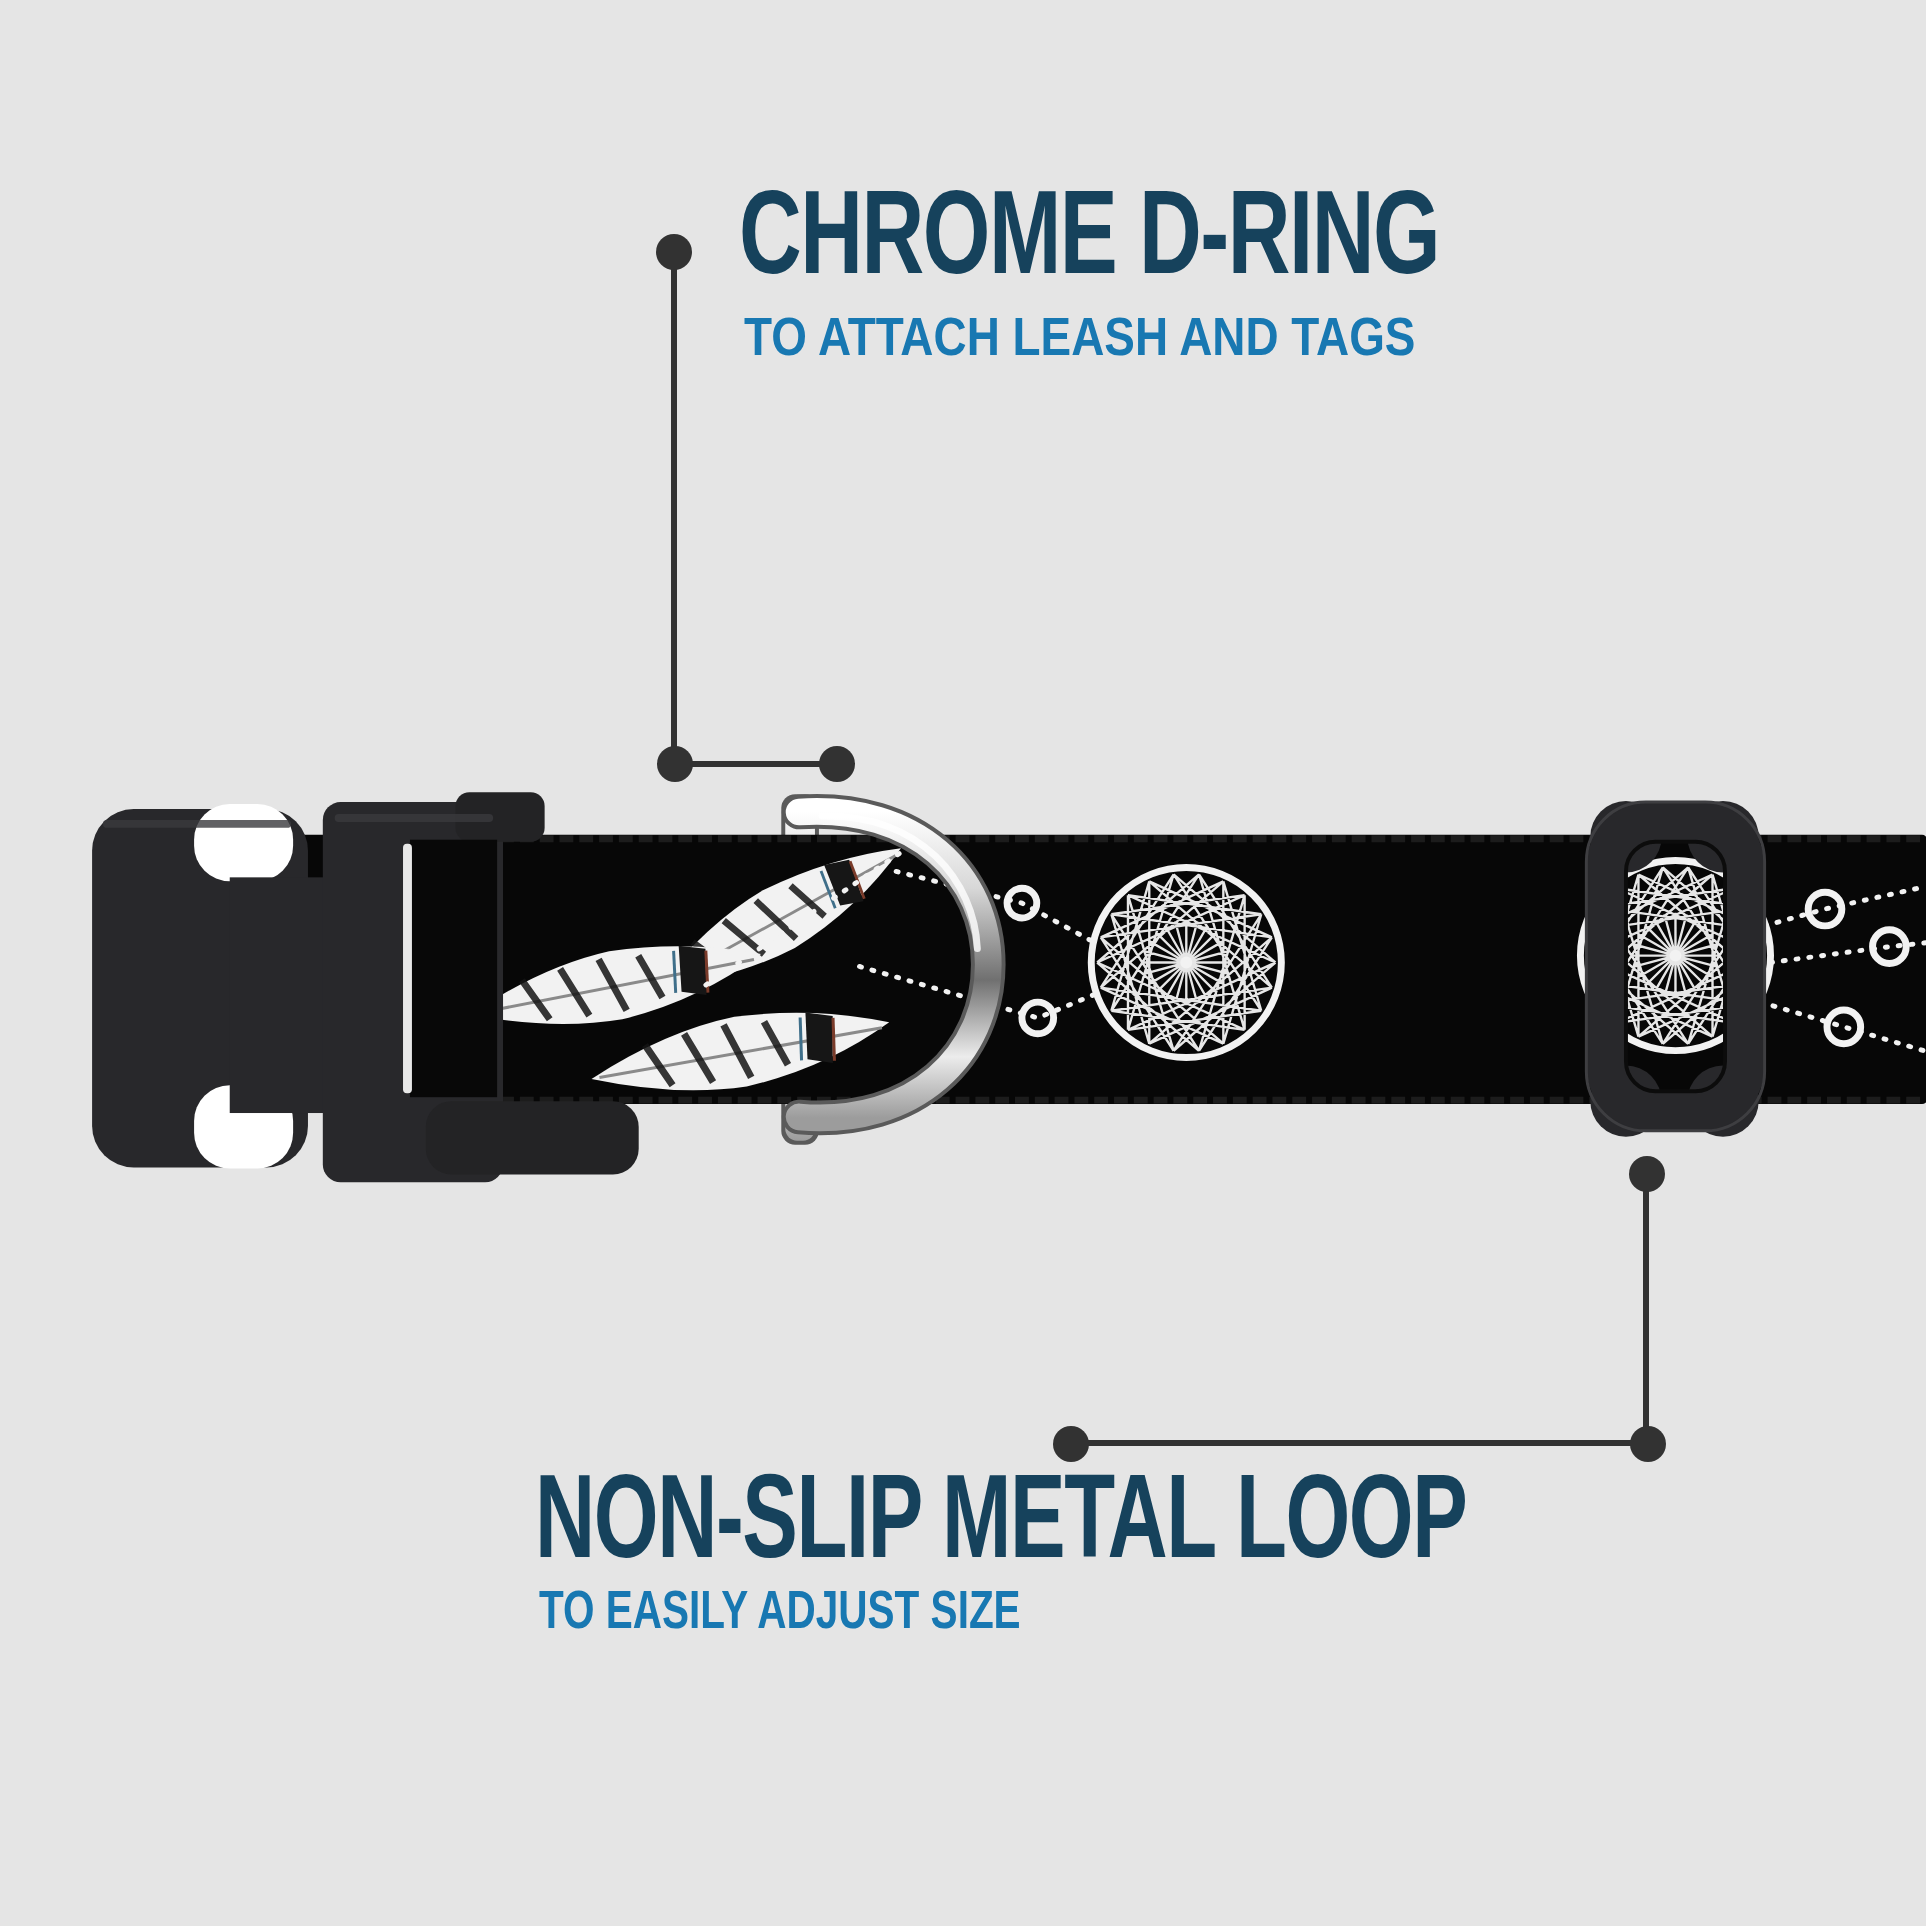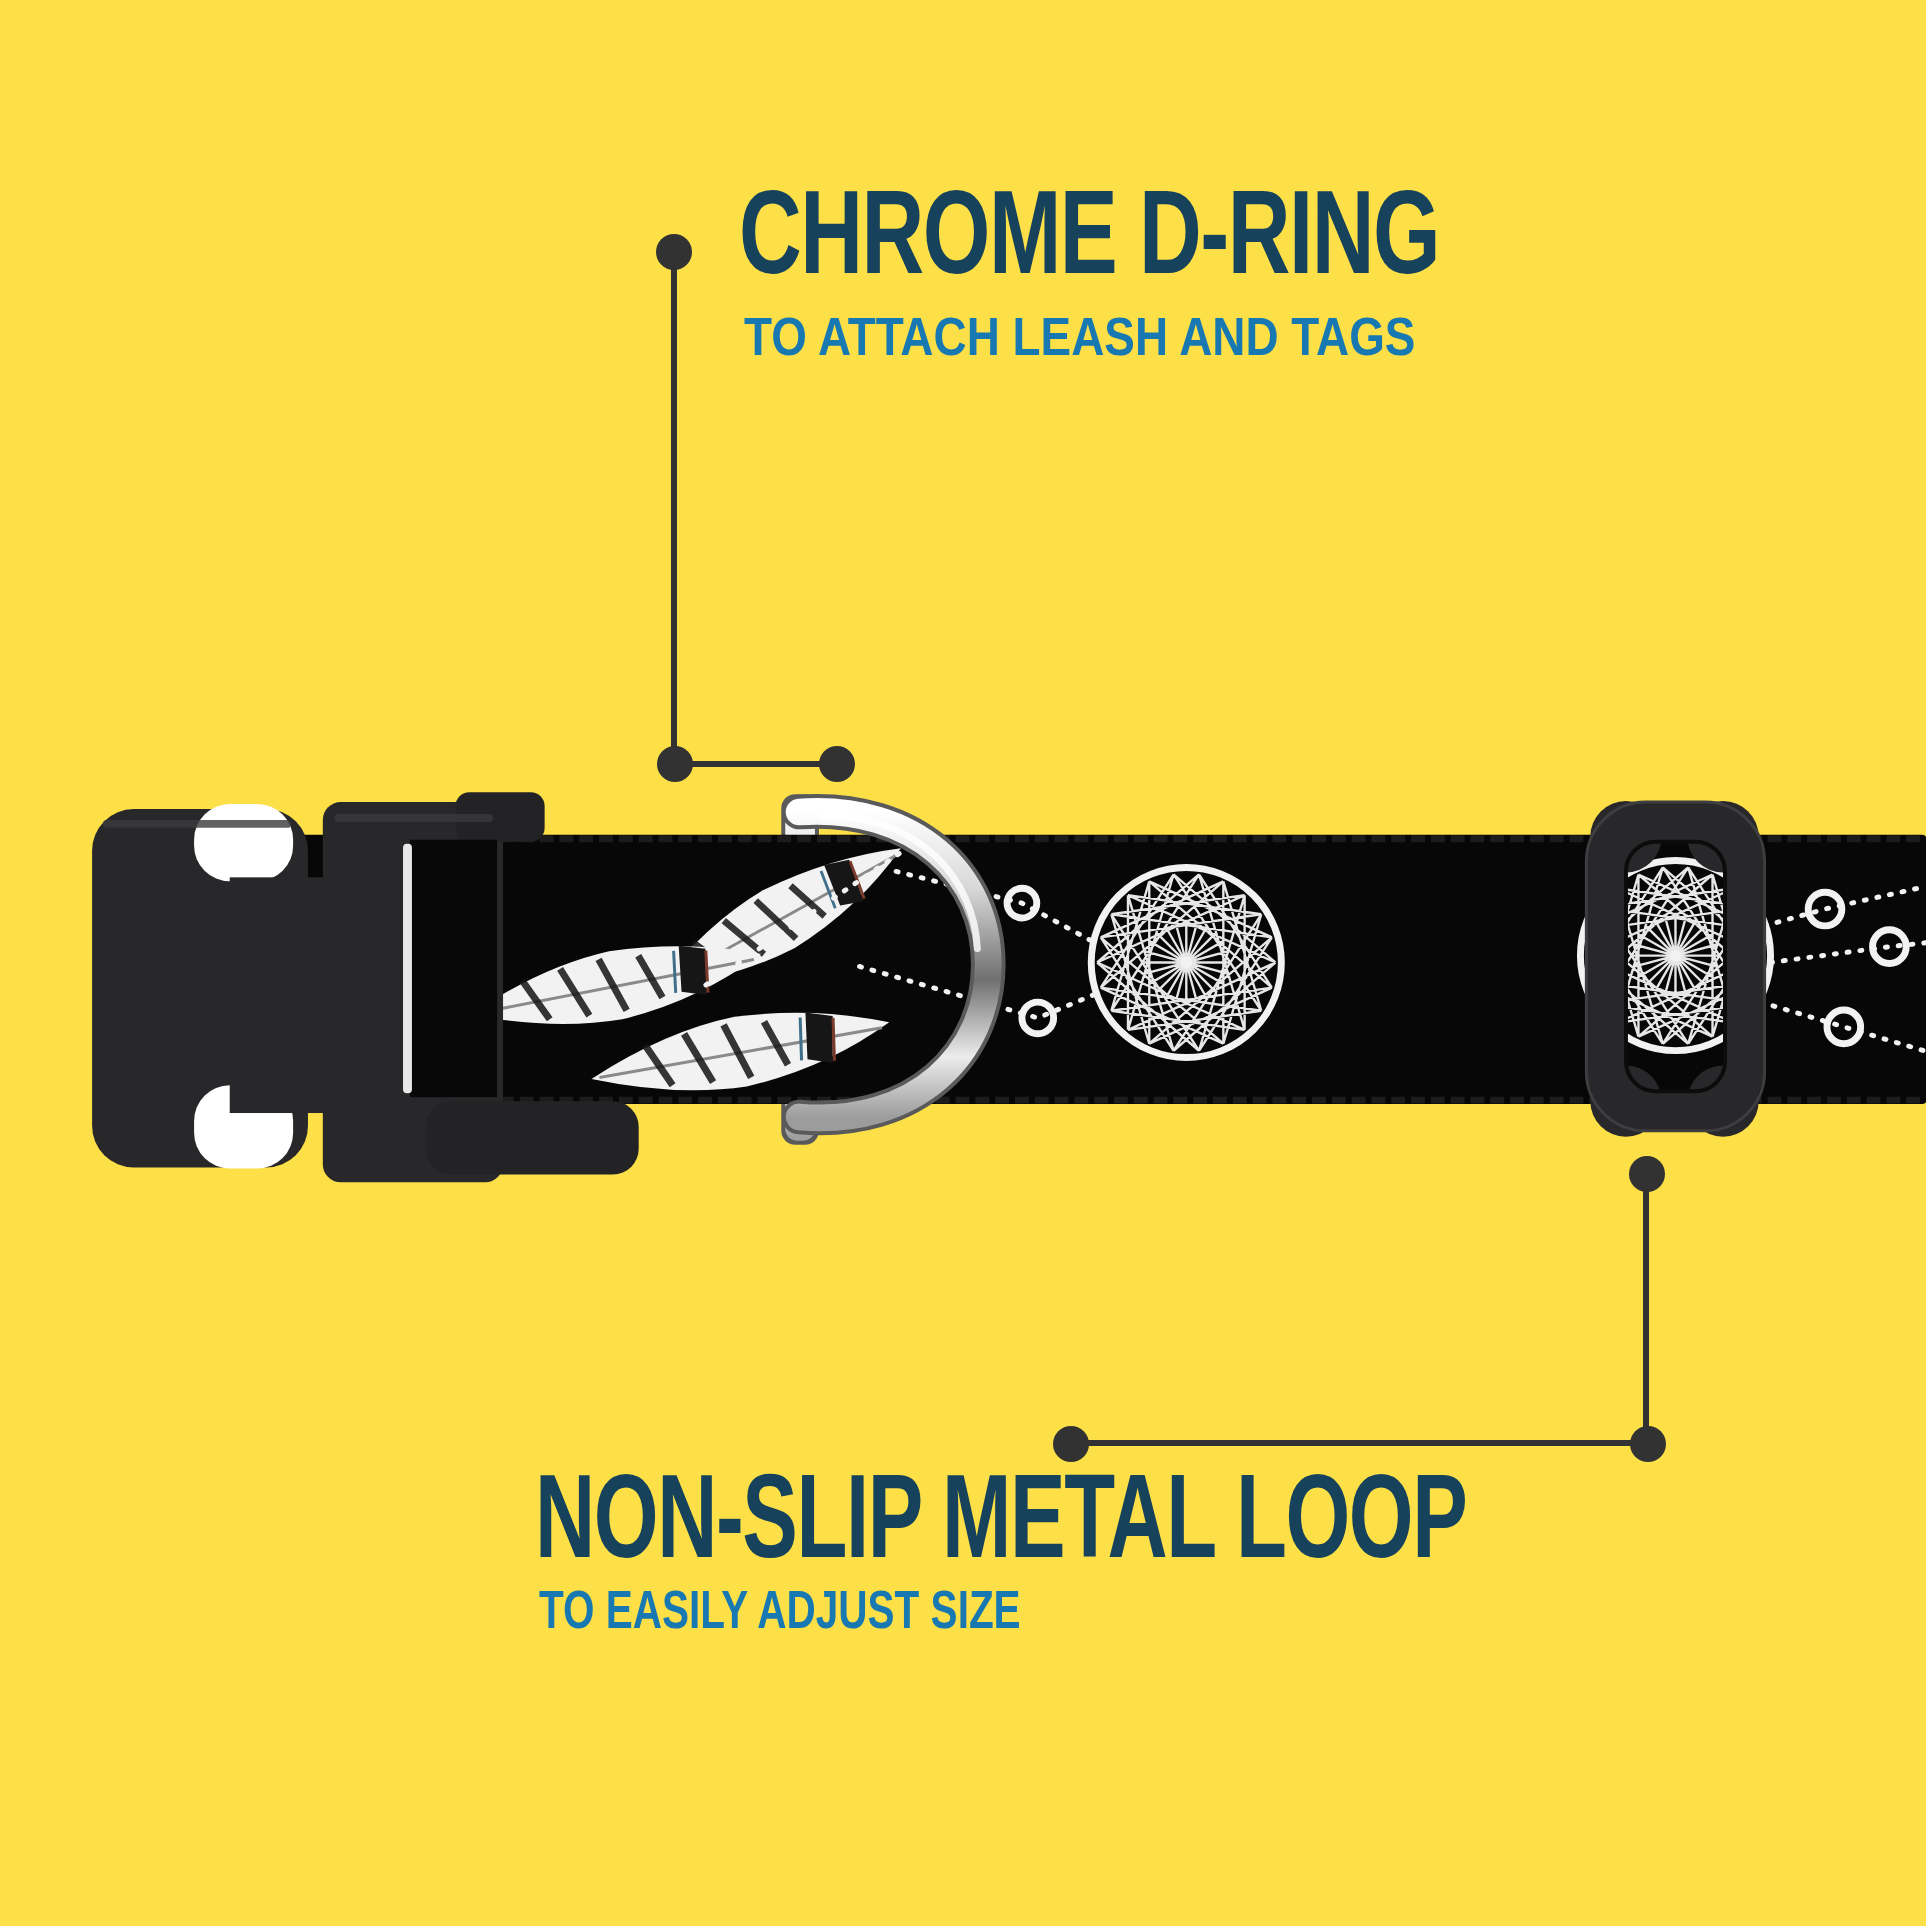--- a/index.html
+++ b/index.html
@@ -1,20 +1,20 @@
 <!DOCTYPE html>
 <html style="--c-title: #16425c; --c-sub: #1878b2; --c-callout: #323232; --c-strap: #070707; --c-plastic: #28282b; --c-plastic-hi: #3d3d40; --c-art: #f2f2f2;"><head>
 <meta charset="utf-8">
 <style>
   :root{
     --c-title:#16425c; --c-sub:#1878b2; --c-callout:#323232;
     --c-strap:#070707; --c-plastic:#28282b; --c-plastic-hi:#3d3d40; --c-art:#f2f2f2;
   }
   html,body{margin:0;padding:0;background:#ffffff;}
-  .stage{position:relative;width:1927px;height:1927px;background:#fde047;overflow:hidden;
+  .stage{position:relative;width:1927px;height:1927px;background:#e5e5e5;overflow:hidden;
          font-family:"Liberation Sans", sans-serif;}
   .collar-svg{position:absolute;left:0;top:0;width:1927px;height:1927px;z-index:1;}
   .dot{position:absolute;width:36px;height:36px;border-radius:50%;background:var(--c-callout);z-index:3;}
   .line-v{position:absolute;width:6px;background:var(--c-callout);z-index:2;}
   .line-h{position:absolute;height:6px;background:var(--c-callout);z-index:2;}
   .headline{position:absolute;white-space:nowrap;color:var(--c-title);font-weight:700;
             font-size:119px;line-height:1;letter-spacing:-2px;transform-origin:0 0;z-index:3;}
   .subline{position:absolute;white-space:nowrap;color:var(--c-sub);font-weight:700;
            font-size:54px;line-height:1;letter-spacing:0;transform-origin:0 0;z-index:3;}
   .t-top-title{left:739px;top:172px;transform:scaleX(.73);}

